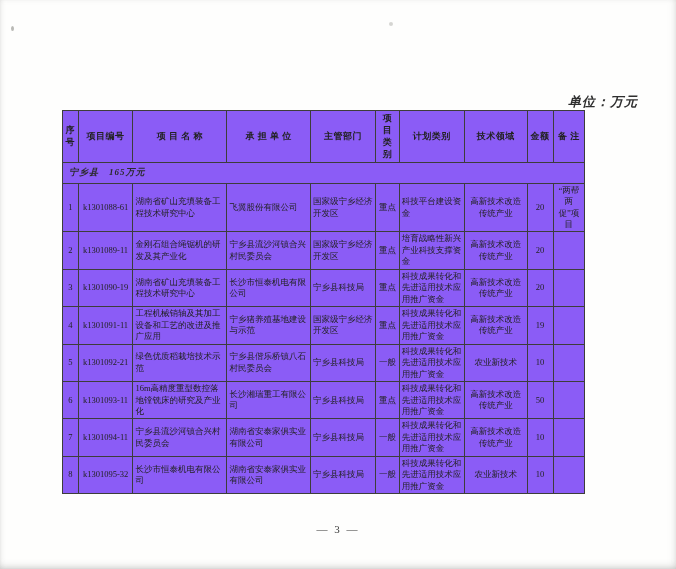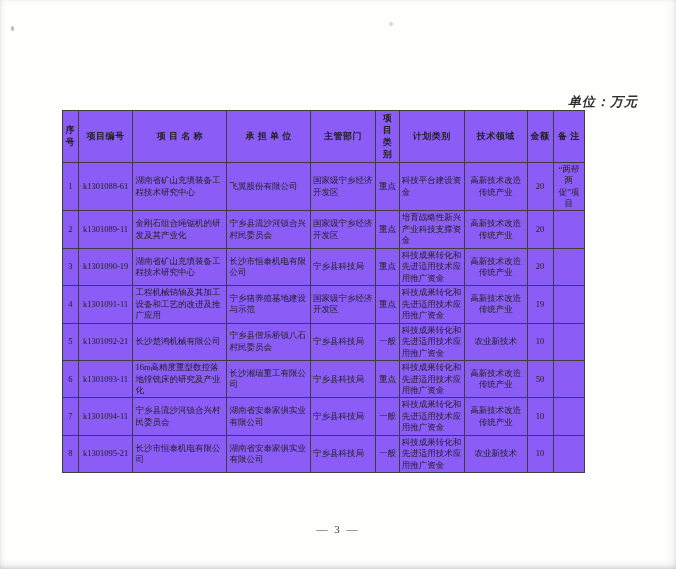--- a/index.html
+++ b/index.html
@@ -103,20 +103,23 @@
         <th>承 担 单 位</th>
         <th>主管部门</th>
         <th>项目 类别</th>
         <th>计划类别</th>
         <th>技术领域</th>
         <th>金额</th>
         <th>备 注</th>
       </tr>
     </thead>
     <tbody>
+      <tr class="group-row">
+        <td colspan="10">宁乡县　165万元</td>
+      </tr>
     <tr class="data-row">
           <td class="c-seq">1</td>
           <td class="c-code">k1301088-61</td>
           <td class="c-name">湖南省矿山充填装备工程技术研究中心</td>
           <td class="c-unit">飞翼股份有限公司</td>
           <td class="c-dept">国家级宁乡经济开发区</td>
           <td class="c-category">重点</td>
           <td class="c-plan">科技平台建设资金</td>
           <td class="c-field">高新技术改造传统产业</td>
           <td class="c-amount">20</td>
@@ -154,21 +157,21 @@
           <td class="c-dept">国家级宁乡经济开发区</td>
           <td class="c-category">重点</td>
           <td class="c-plan">科技成果转化和先进适用技术应用推广资金</td>
           <td class="c-field">高新技术改造传统产业</td>
           <td class="c-amount">19</td>
           <td class="c-remark"></td>
         </tr>
         <tr class="data-row">
           <td class="c-seq">5</td>
           <td class="c-code">k1301092-21</td>
-          <td class="c-name">长沙楚鸿机械有限公司</td>
+          <td class="c-name">绿色优质稻栽培技术示范</td>
           <td class="c-unit">宁乡县偕乐桥镇八石村民委员会</td>
           <td class="c-dept">宁乡县科技局</td>
           <td class="c-category">一般</td>
           <td class="c-plan">科技成果转化和先进适用技术应用推广资金</td>
           <td class="c-field">农业新技术</td>
           <td class="c-amount">10</td>
           <td class="c-remark"></td>
         </tr>
         <tr class="data-row">
           <td class="c-seq">6</td>
@@ -189,21 +192,21 @@
           <td class="c-unit">湖南省安泰家俱实业有限公司</td>
           <td class="c-dept">宁乡县科技局</td>
           <td class="c-category">一般</td>
           <td class="c-plan">科技成果转化和先进适用技术应用推广资金</td>
           <td class="c-field">高新技术改造传统产业</td>
           <td class="c-amount">10</td>
           <td class="c-remark"></td>
         </tr>
         <tr class="data-row">
           <td class="c-seq">8</td>
-          <td class="c-code">k1301095-21</td>
+          <td class="c-code">k1301095-32</td>
           <td class="c-name">长沙市恒泰机电有限公司</td>
           <td class="c-unit">湖南省安泰家俱实业有限公司</td>
           <td class="c-dept">宁乡县科技局</td>
           <td class="c-category">一般</td>
           <td class="c-plan">科技成果转化和先进适用技术应用推广资金</td>
           <td class="c-field">农业新技术</td>
           <td class="c-amount">10</td>
           <td class="c-remark"></td>
         </tr>
       </tbody>

